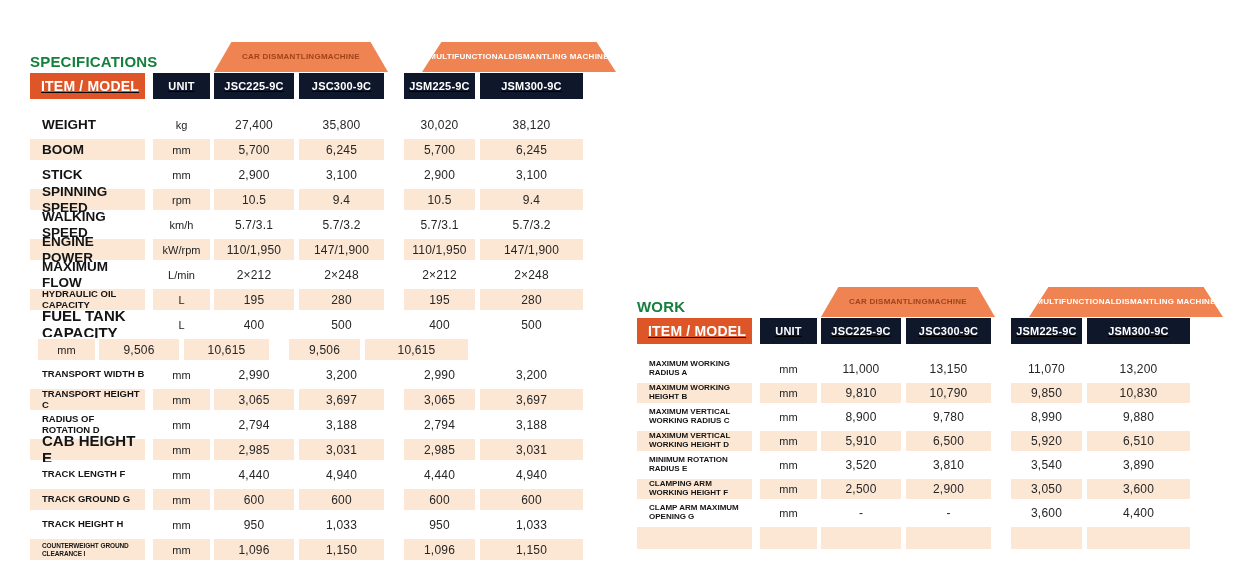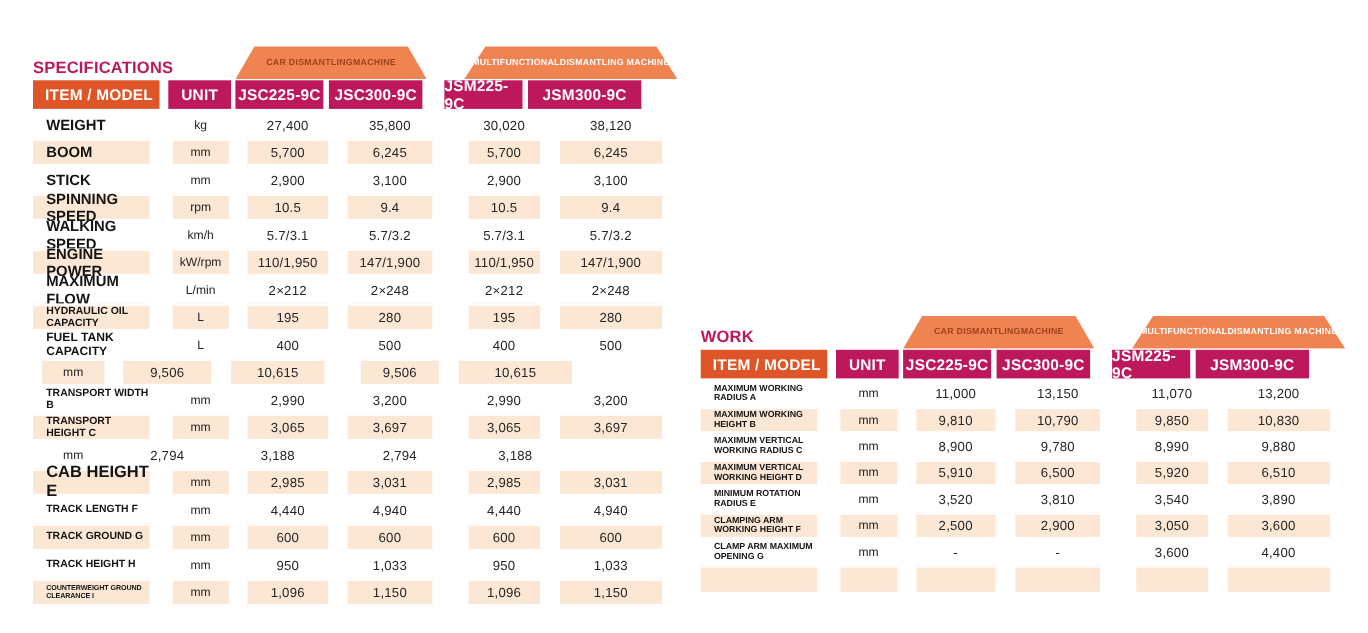--- a/index.html
+++ b/index.html
@@ -9,64 +9,64 @@
     font-family:"Liberation Sans", sans-serif;
   }
   .table-block{position:absolute;width:572px;}
   #tbl0{left:30px;top:42px;}
   #tbl1{left:637px;top:287px;}
 
   
   .band{position:relative;height:31px;}
   .tbl-title{
     position:absolute;left:0;bottom:3px;
-    font-weight:bold;font-size:15px;color:#be185d;letter-spacing:.2px;
+    font-weight:bold;font-size:15px;color:#15803d;letter-spacing:.2px;
   }
   .trap{
     position:absolute;bottom:1px;height:30px;background:#EF8351;
     clip-path:polygon(10% 0,90% 0,100% 100%,0 100%);
     display:flex;flex-direction:row;justify-content:center;align-items:center;
     text-align:center;
   }
   .trap0{left:184px;width:174px;}
   .trap1{left:392px;width:194px;}
   .trap-line{font-size:8px;font-weight:bold;line-height:1.3;letter-spacing:.25px;}
   .trap-dark-text .trap-line{color:#A0431A;}
   .trap-light-text .trap-line{color:#ffffff;}
 
   
   .row{display:flex;}
-  .hrow{height:26px;margin-bottom:2px;}
-  .drow{height:25px;gap:13px;}
+  .hrow{height:26px;margin-bottom:13px;text-decoration:underline;}
+  .drow{height:25px;}
   #tbl1 .drow{height:24px;}
   .drow.partial{height:10px;}
   .cell{display:flex;align-items:center;justify-content:center;box-sizing:border-box;}
 
   
   .c-item{width:115px;}
   .c-unit{width:57px;margin-left:8px;}
   .c-m1{width:80px;margin-left:4px;}
   .c-m2{width:85px;margin-left:5px;}
   .c-m3{width:71px;margin-left:20px;}
   .c-m4{width:103px;margin-left:5px;}
 
   
-  .hdr{background:#be185d;color:#fff;font-weight:bold;font-size:14px;letter-spacing:.2px;}
+  .hdr{background:#0f172a;color:#fff;font-weight:bold;font-size:11px;letter-spacing:.2px;}
   .hdr-item{background:#DE5628;justify-content:flex-start;padding-left:11px;font-size:14px;}
 
   
   .white .cell{background:#ffffff;}
   .peach .cell{background:#FCE7D4;border-top:2px solid #fff;border-bottom:2px solid #fff;}
   .partial .cell{border-bottom:none;}
 
   .item{justify-content:flex-start;padding-left:12px;font-weight:bold;color:#141414;
         line-height:1.12;text-align:left;}
   .item-xl{font-size:15px;}
   .item-lg{font-size:13.5px;}
-  .item-md{font-size:11px;}
+  .item-md{font-size:15px;}
   .item-sm{font-size:9.5px;}
   .item-xs{font-size:6.5px;letter-spacing:-.1px;}
   .item-w{font-size:8px;padding-right:4px;}
   .unit{font-size:11px;color:#232323;}
   .val{font-size:12px;color:#262626;letter-spacing:.2px;}
 </style>
 </head>
 <body>
 
 <div class="table-block" id="tbl0">
@@ -178,20 +178,21 @@
     </div>
     <div class="row drow peach">
       <div class="cell c-item item item-sm">TRANSPORT HEIGHT C</div>
       <div class="cell c-unit unit">mm</div>
       <div class="cell c-m1 val">3,065</div>
       <div class="cell c-m2 val">3,697</div>
       <div class="cell c-m3 val">3,065</div>
       <div class="cell c-m4 val">3,697</div>
     </div>
     <div class="row drow white">
+      <div class="cell c-item item item-sm">RADIUS OF ROTATION D</div>
       <div class="cell c-unit unit">mm</div>
       <div class="cell c-m1 val">2,794</div>
       <div class="cell c-m2 val">3,188</div>
       <div class="cell c-m3 val">2,794</div>
       <div class="cell c-m4 val">3,188</div>
     </div>
     <div class="row drow peach">
       <div class="cell c-item item item-xl">CAB HEIGHT E</div>
       <div class="cell c-unit unit">mm</div>
       <div class="cell c-m1 val">2,985</div>

